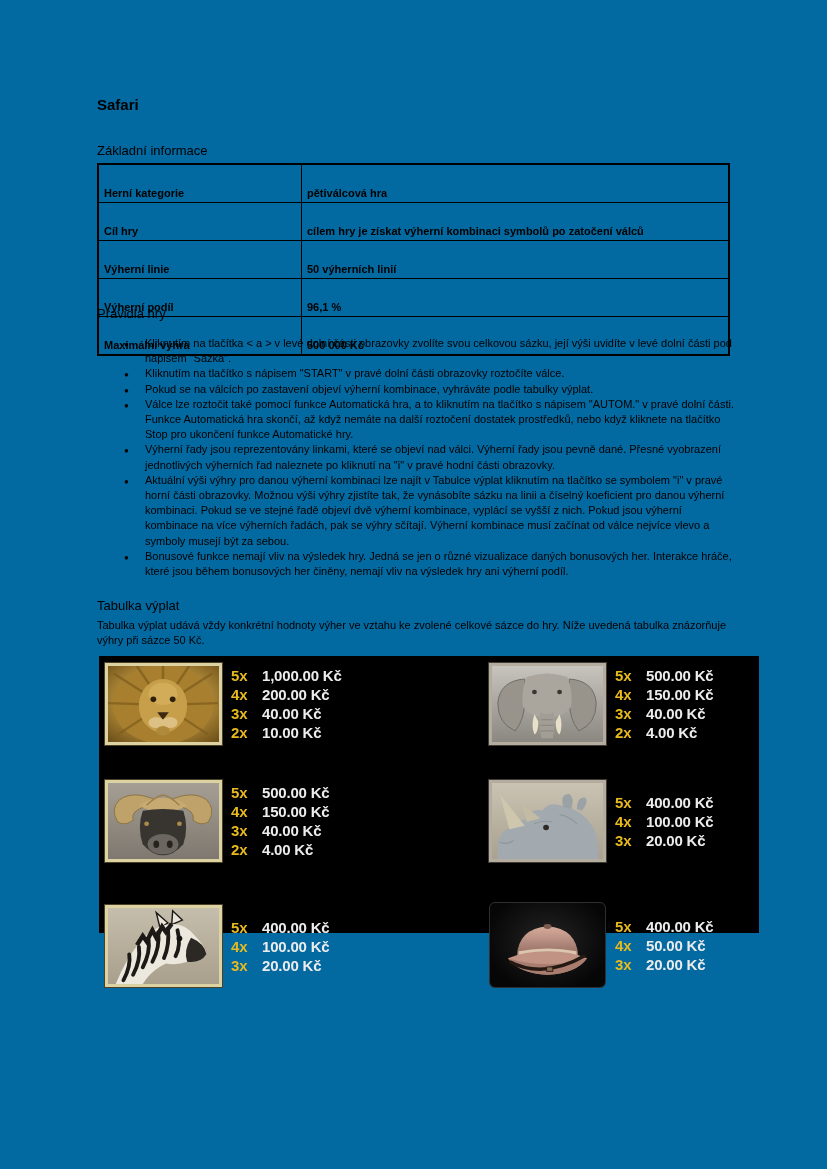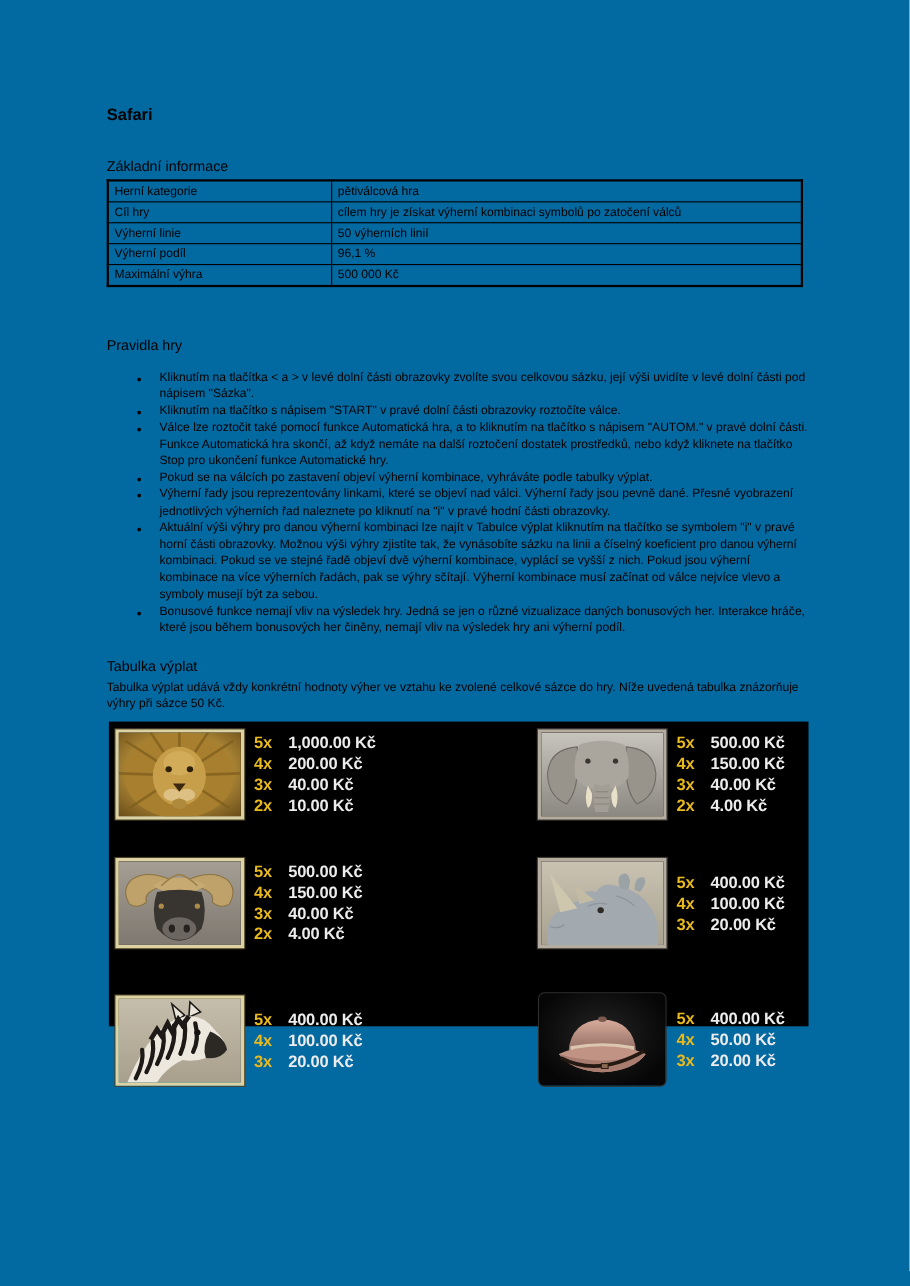--- a/index.html
+++ b/index.html
@@ -10,35 +10,36 @@
   .doc-title { position:absolute; left:97px; top:96px; font-size:15px; font-weight:bold; }
   .sec-heading { position:absolute; left:97px; font-size:13px; font-weight:normal; }
   #h-basic { top:143px; }
   #h-rules { top:306px; }
   #h-pay   { top:598px; }
 
   .info-table {
     position:absolute; left:97px; top:163px; width:633px;
     border-collapse:collapse; font-size:11px; border:2px solid #000;
   }
-  .info-table td { border:1px solid #000; padding:2px 5px 2px 5px; height:14px; vertical-align:middle; }
+  .info-table td { border:1px solid #000; padding:21px 5px 2px 5px; height:14px; vertical-align:middle;font-weight:bold; }
   .info-table td.c1 { width:192px; }
 
   .rules-list {
     position:absolute; left:97px; top:336px; width:638px;
     font-size:11px; line-height:15.2px; list-style:none; margin:0; padding:0;
   }
   .rules-list li { position:relative; padding-left:48px; }
   .rules-list li::before { content:"●"; position:absolute; left:27px; top:1px; font-size:8px; }
 
   .pay-desc { position:absolute; left:97px; top:618px; width:633px; font-size:11px; line-height:15.2px; }
 
   .pay-box {
     position:absolute; left:99px; top:656px; width:636px; height:277px;
     background:var(--paybg,#000);
+    padding-left:24px;
   }
   .sym-cell { position:absolute; display:flex; align-items:center; }
   .sym-img { width:111px; height:76px; border:3px solid #ddd3a2; box-shadow:0 0 0 1px #4a4228, inset 0 0 0 1px rgba(50,42,18,.65); display:block; }
   .frame-cream { border-color:#ddd3a2; }
   .frame-gray  { border-color:#b5aca0; box-shadow:0 0 0 1px #3f3a34, inset 0 0 0 1px rgba(60,56,50,.6); }
   .helmet-tile {
     width:115px; height:84px; border:1px solid #2f2f2f; border-radius:6px;
     background:radial-gradient(ellipse at 50% 45%, #242424 0%, #060606 78%);
     display:flex; align-items:center; justify-content:center;
   }
@@ -86,22 +87,22 @@
         <td>500 000 Kč</td>
       </tr>
     </tbody>
   </table>
 
   <div class="sec-heading" id="h-rules">Pravidla hry</div>
 
   <ul class="rules-list">
     <li>Kliknutím na tlačítka &lt; a &gt; v levé dolní části obrazovky zvolíte svou celkovou sázku, její výši uvidíte v levé dolní části pod nápisem "Sázka".</li>
     <li>Kliknutím na tlačítko s nápisem "START" v pravé dolní části obrazovky roztočíte válce.</li>
+    <li>Pokud se na válcích po zastavení objeví výherní kombinace, vyhráváte podle tabulky výplat.</li>
     <li>Válce lze roztočit také pomocí funkce Automatická hra, a to kliknutím na tlačítko s nápisem "AUTOM." v pravé dolní části. Funkce Automatická hra skončí, až když nemáte na další roztočení dostatek prostředků, nebo když kliknete na tlačítko Stop pro ukončení funkce Automatické hry.</li>
-    <li>Pokud se na válcích po zastavení objeví výherní kombinace, vyhráváte podle tabulky výplat.</li>
     <li>Výherní řady jsou reprezentovány linkami, které se objeví nad válci. Výherní řady jsou pevně dané. Přesné vyobrazení jednotlivých výherních řad naleznete po kliknutí na "i" v pravé hodní části obrazovky.</li>
     <li>Aktuální výši výhry pro danou výherní kombinaci lze najít v Tabulce výplat kliknutím na tlačítko se symbolem "i" v pravé horní části obrazovky. Možnou výši výhry zjistíte tak, že vynásobíte sázku na linii a číselný koeficient pro danou výherní kombinaci. Pokud se ve stejné řadě objeví dvě výherní kombinace, vyplácí se vyšší z nich. Pokud jsou výherní kombinace na více výherních řadách, pak se výhry sčítají. Výherní kombinace musí začínat od válce nejvíce vlevo a symboly musejí být za sebou.</li>
     <li>Bonusové funkce nemají vliv na výsledek hry. Jedná se jen o různé vizualizace daných bonusových her. Interakce hráče, které jsou během bonusových her činěny, nemají vliv na výsledek hry ani výherní podíl.</li>
   </ul>
 
   <div class="sec-heading" id="h-pay">Tabulka výplat</div>
   <div class="pay-desc">Tabulka výplat udává vždy konkrétní hodnoty výher ve vztahu ke zvolené celkové sázce do hry. Níže uvedená tabulka znázorňuje výhry při sázce 50 Kč.</div>
 
   <div class="pay-box">
 

